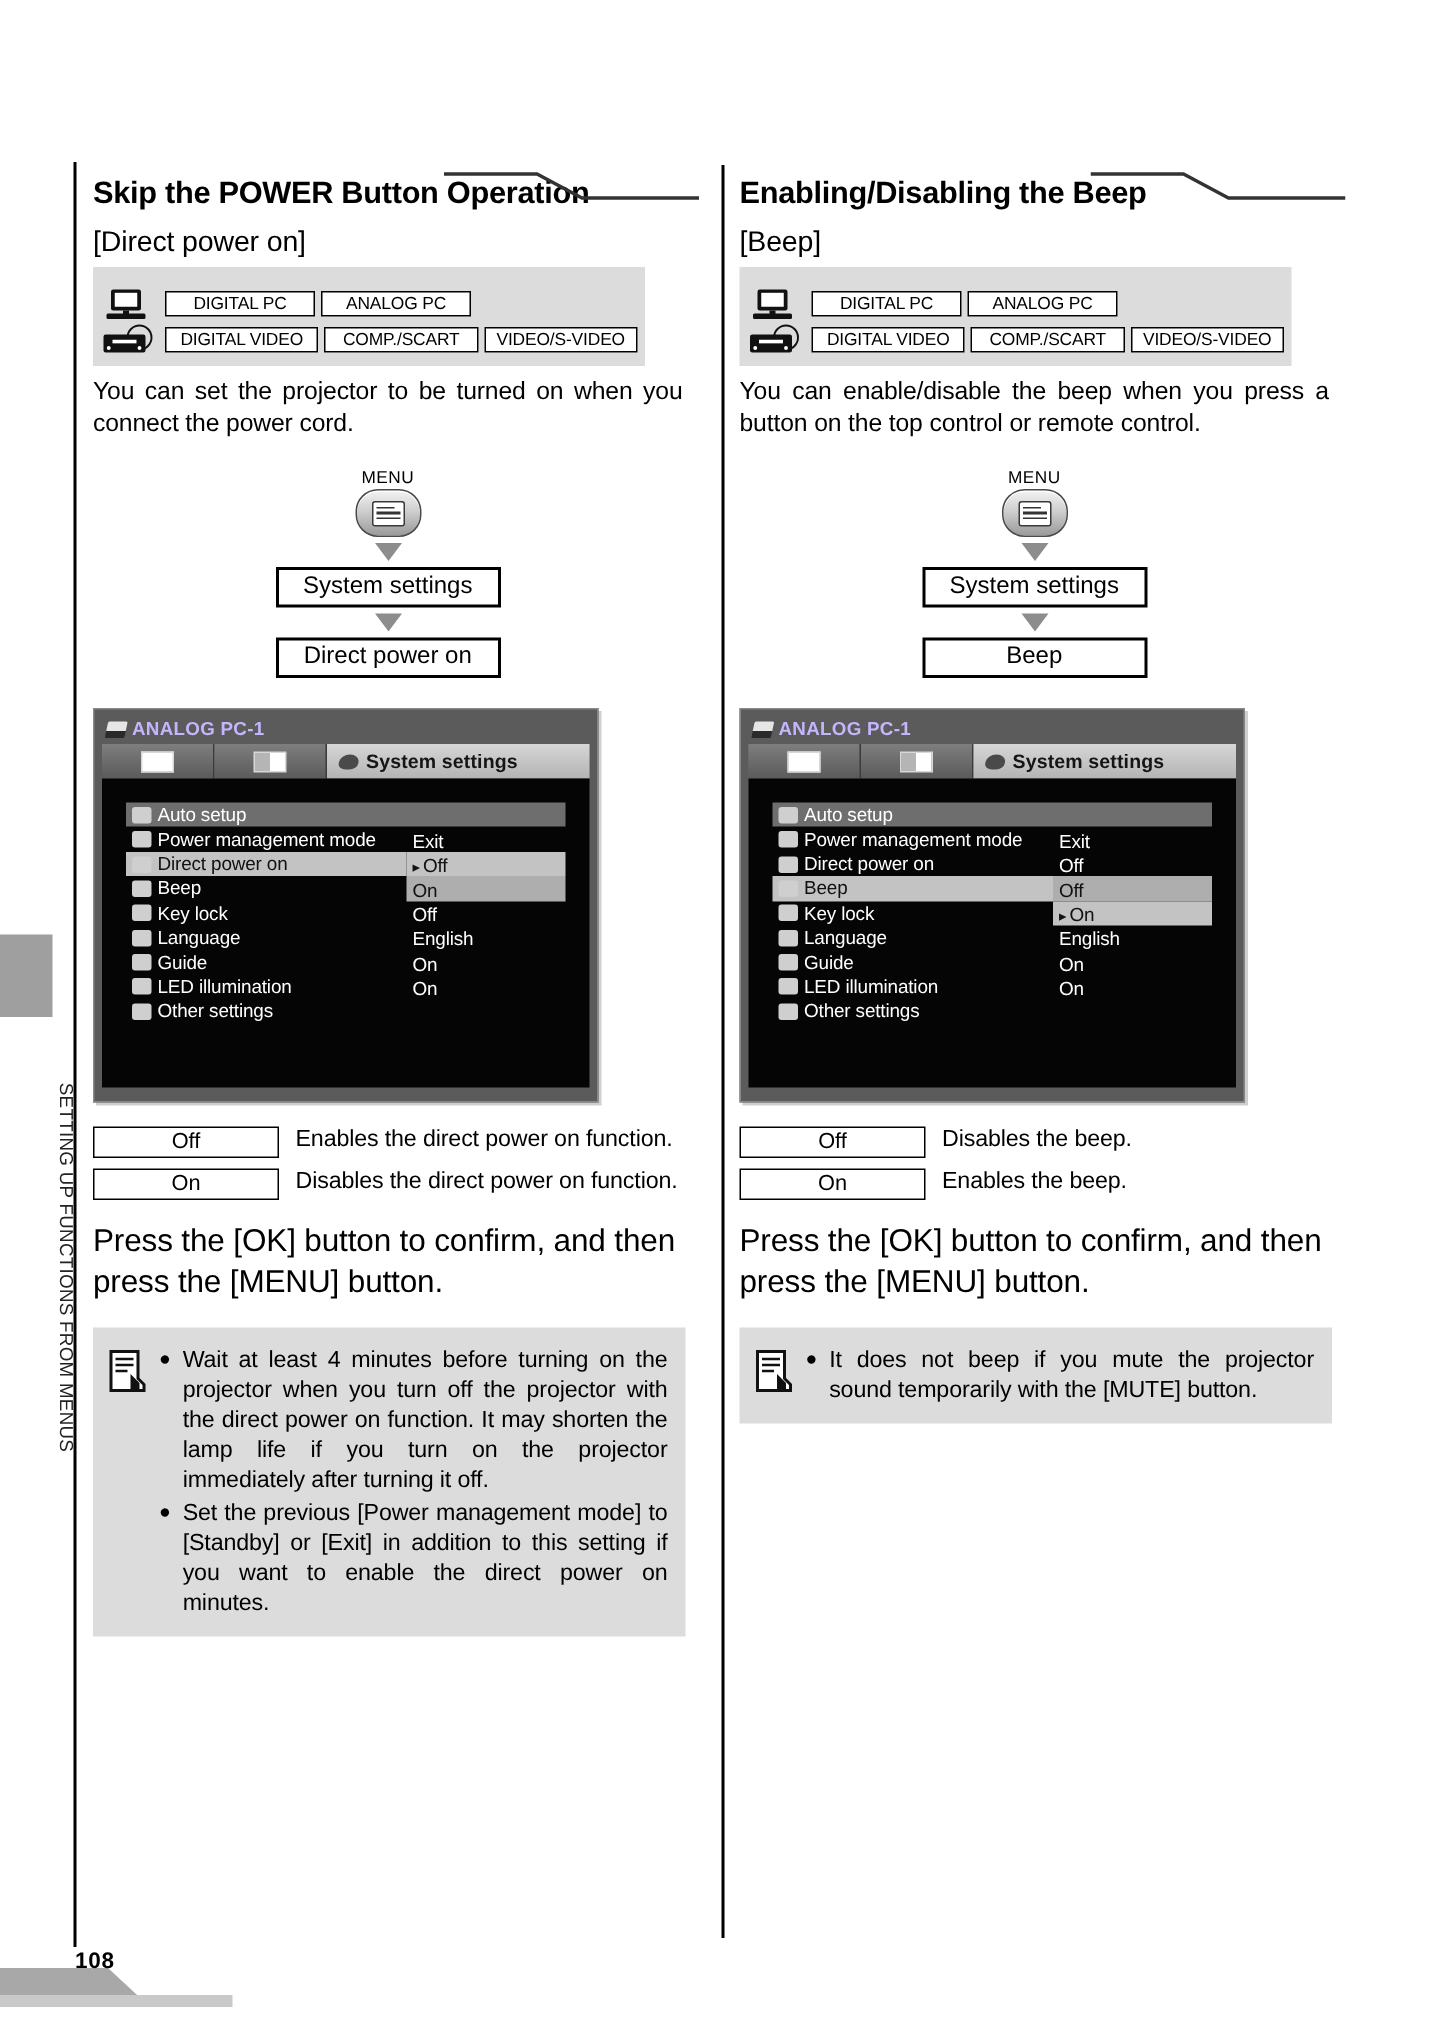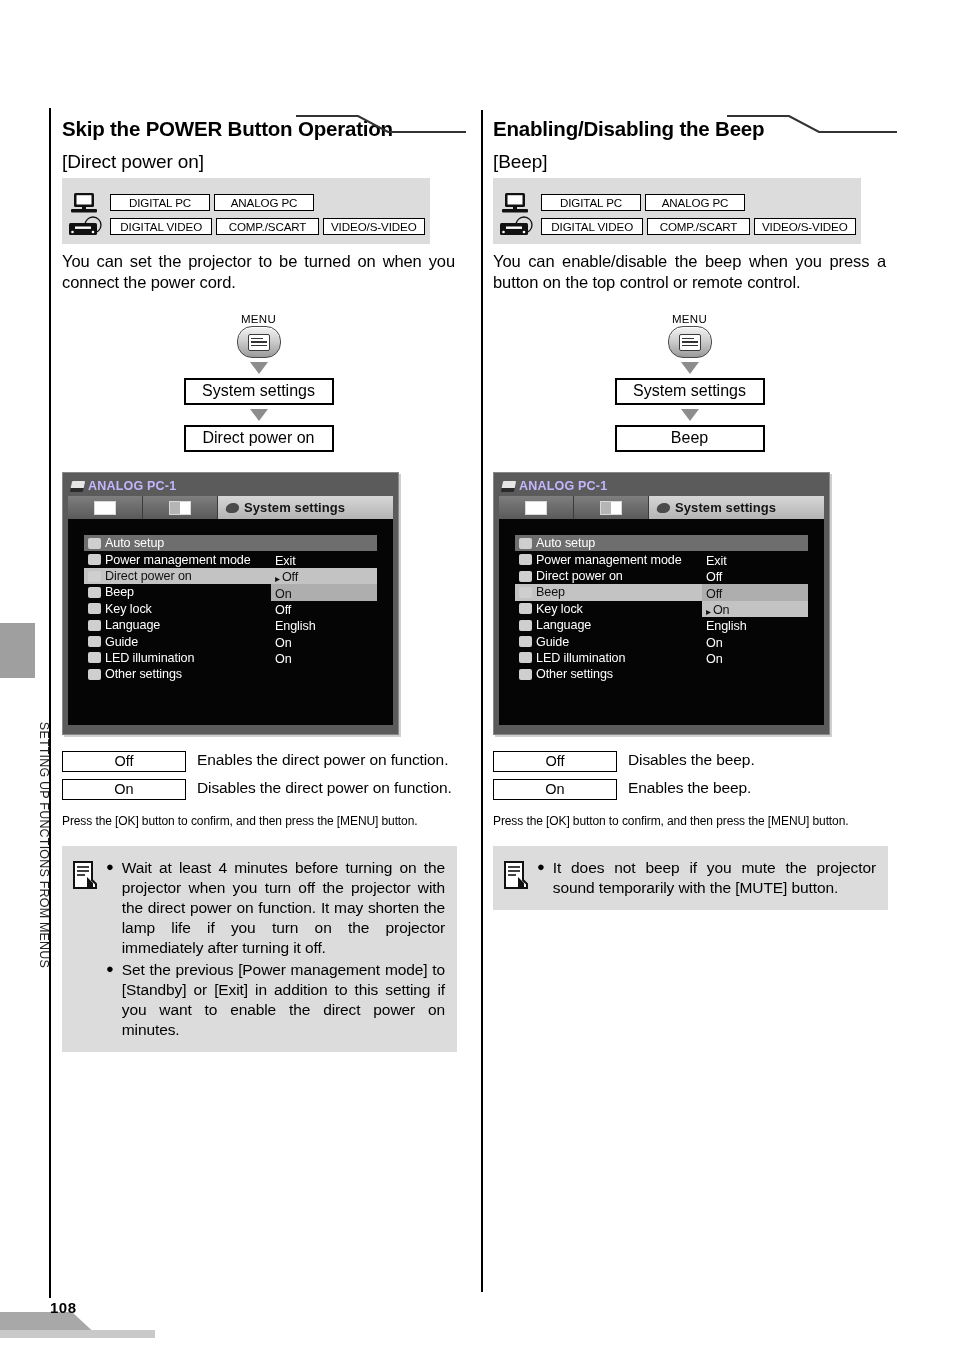--- a/index.html
+++ b/index.html
@@ -313,21 +313,21 @@
     font-size: 15.5px;
     line-height: 1.2;
     padding-left: 11px;
     text-align: justify;
     letter-spacing: -0.1px;
   }
   .opt-desc.nj { text-align: left; }
 
   .after-text {
     margin-top: 14px;
-    font-size: 12px;
+    font-size: 21px;
     line-height: 1.3;
     width: 395px;
     text-align: left;
     letter-spacing: -0.1px;
   }
 
   
   .note-box {
     margin-top: 17px;
     background: #dcdcdc;

